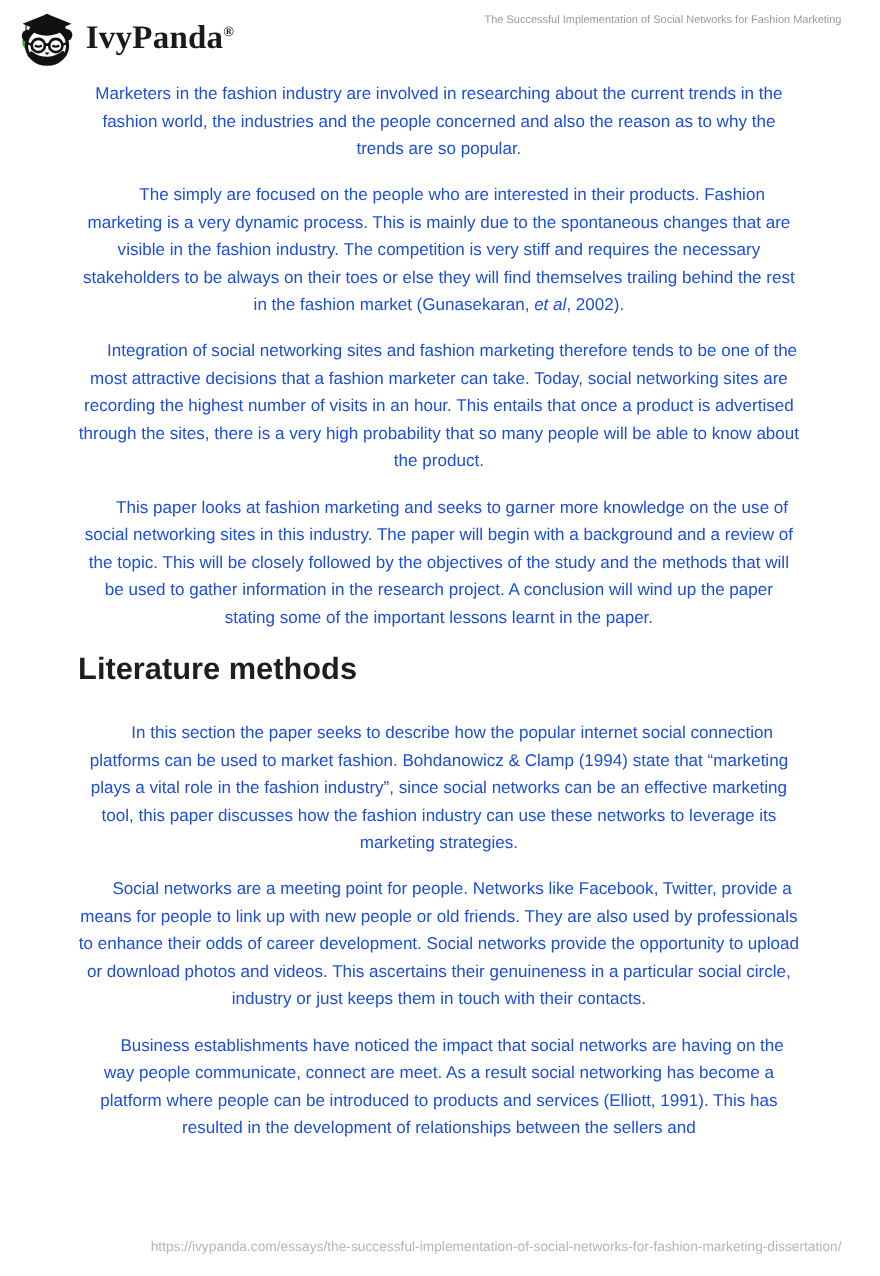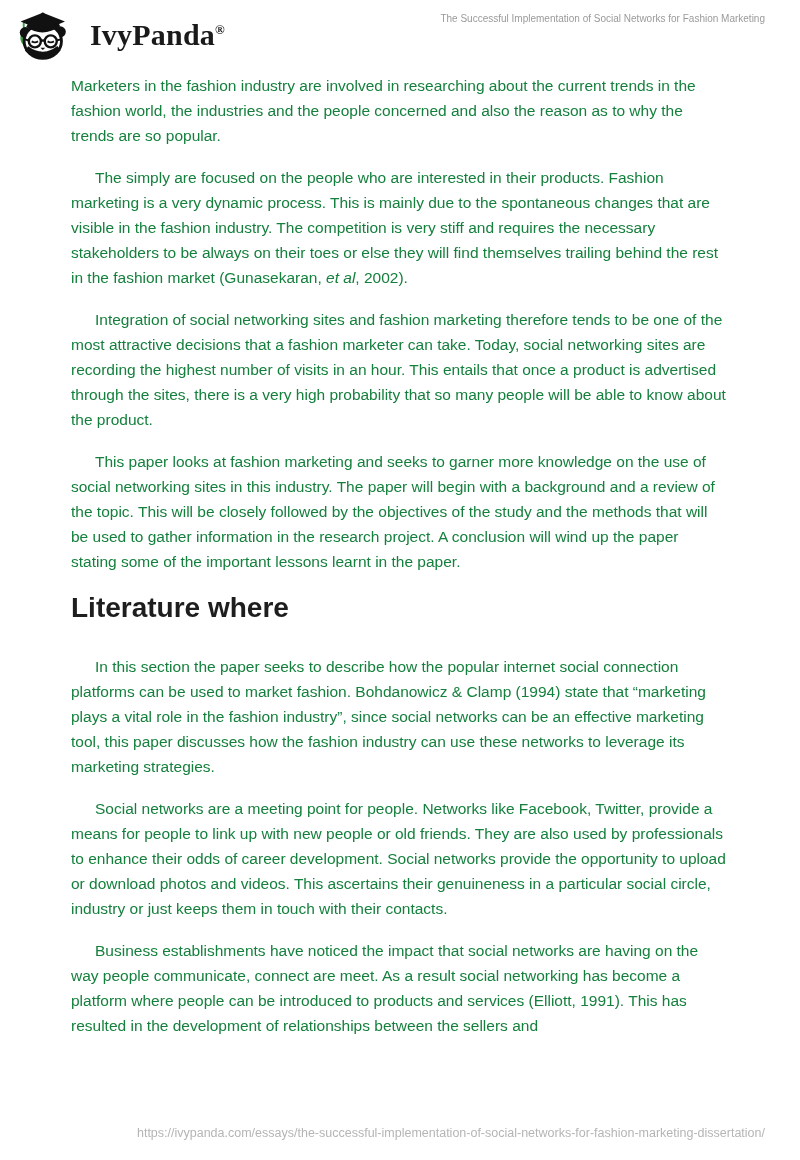--- a/index.html
+++ b/index.html
@@ -17,21 +17,21 @@
   .header {
     display: flex;
     justify-content: space-between;
     align-items: flex-start;
     padding: 8px 35px 0 14px;
     height: 60px;
   }
   .brand {
     display: flex;
     align-items: center;
-    gap: 20px;
+    gap: 8px;
   }
   .brand svg { display: block; }
   .brand-text {
     font-family: "Liberation Serif", "DejaVu Serif", serif;
     font-weight: 700;
     font-size: 30px;
     color: #1a1a1a;
     letter-spacing: 0.2px;
     line-height: 52px;
   }
@@ -48,21 +48,22 @@
   }
   
   .content {
     padding: 0 73px 0 71px;
     margin-top: 13px;
   }
   .content p {
     font-size: 15.5px;
     line-height: 25px;
     margin: 0 0 17px 0;
-    color: #15803d;
+    color: #1d4ed8;
+    text-align: center;
   }
   .content p.indent { text-indent: 24px; }
   .content h2 {
     font-size: 28px;
     line-height: 34px;
     font-weight: 700;
     color: #1e1e1e;
     margin: 14px 0 29px 0;
     font-family: "Liberation Sans", "DejaVu Sans", sans-serif;
   }
@@ -119,21 +120,21 @@
       <span class="brand-text"><span>IvyPanda</span><sup>®</sup></span>
     </div>
     <div class="doc-title">The Successful Implementation of Social Networks for Fashion Marketing</div>
   </div>
 
   <div class="content">
     <p>Marketers in the fashion industry are involved in researching about the current trends in the fashion world, the industries and the people concerned and also the reason as to why the trends are so popular.</p>
     <p class="indent"><span>The simply are focused on the people who are interested in their products. Fashion marketing is a very dynamic process. This is mainly due to the spontaneous changes that are visible in the fashion industry. The competition is very stiff and requires the necessary stakeholders to be always on their toes or else they will find themselves trailing behind the rest in the fashion market (Gunasekaran, </span><em>et al</em><span>, 2002).</span></p>
     <p class="indent">Integration of social networking sites and fashion marketing therefore tends to be one of the most attractive decisions that a fashion marketer can take. Today, social networking sites are recording the highest number of visits in an hour. This entails that once a product is advertised through the sites, there is a very high probability that so many people will be able to know about the product.</p>
     <p class="indent">This paper looks at fashion marketing and seeks to garner more knowledge on the use of social networking sites in this industry. The paper will begin with a background and a review of the topic. This will be closely followed by the objectives of the study and the methods that will be used to gather information in the research project. A conclusion will wind up the paper stating some of the important lessons learnt in the paper.</p>
-    <h2>Literature where</h2>
+    <h2>Literature methods</h2>
     <p class="indent">In this section the paper seeks to describe how the popular internet social connection platforms can be used to market fashion. Bohdanowicz &amp; Clamp (1994) state that “marketing plays a vital role in the fashion industry”, since social networks can be an effective marketing tool, this paper discusses how the fashion industry can use these networks to leverage its marketing strategies.</p>
     <p class="indent">Social networks are a meeting point for people. Networks like Facebook, Twitter, provide a means for people to link up with new people or old friends. They are also used by professionals to enhance their odds of career development. Social networks provide the opportunity to upload or download photos and videos. This ascertains their genuineness in a particular social circle, industry or just keeps them in touch with their contacts.</p>
     <p class="indent">Business establishments have noticed the impact that social networks are having on the way people communicate, connect are meet. As a result social networking has become a platform where people can be introduced to products and services (Elliott, 1991). This has resulted in the development of relationships between the sellers and</p>
   </div>
 
   <div class="footer">
     <span>https://ivypanda.com/essays/the-successful-implementation-of-social-networks-for-fashion-marketing-dissertation/</span>
   </div>
 
 </div>

